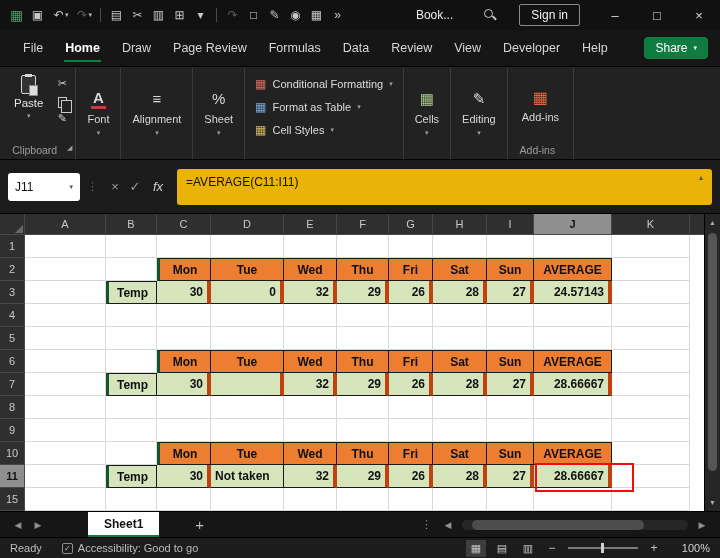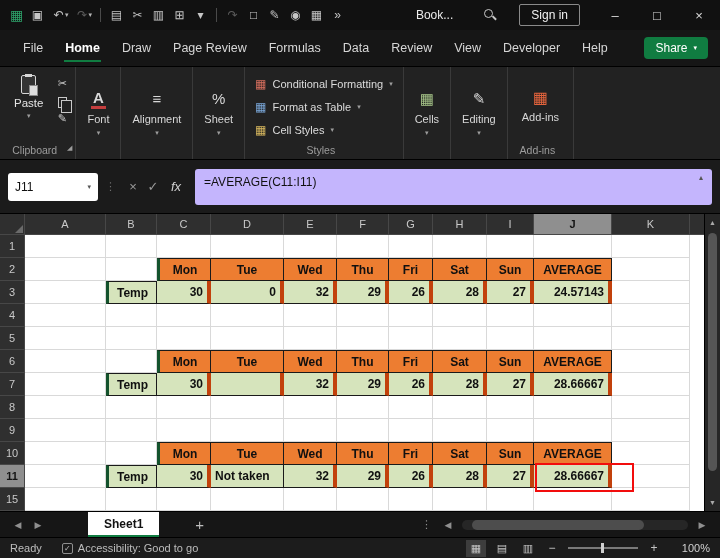--- a/index.html
+++ b/index.html
@@ -56,27 +56,27 @@
   .styles-rows{flex:1;display:flex;flex-direction:column;padding:6px 10px 0;gap:2px}
   .styles-row{display:flex;align-items:center;gap:6px;font-size:11px;color:#dcdcdc;height:21px;white-space:nowrap}
   .st-icon{font-size:12px;line-height:12px}
   .st-icon.i0{color:#d9705f}.st-icon.i1{color:#7aa7d9}.st-icon.i2{color:#d9b95f}
   .addins-btn{flex:1;display:flex;flex-direction:column;align-items:center;justify-content:center;gap:4px;padding:0 14px}
   .addins-icon{font-size:16px;color:#e2633c}
   .ribbon-rest{flex:1}
 
   
   .formulabar{position:absolute;top:160px;height:54px;left:0;right:0;background:#1b1b1b;display:flex;align-items:center;padding:0 8px;border-bottom:1px solid #000}
-  .namebox{width:90px;height:28px;background:#fff;border-radius:3px;display:flex;align-items:center;color:#111;font-size:12px;padding:0 7px}
+  .namebox{width:72px;height:28px;background:#fff;border-radius:3px;display:flex;align-items:center;color:#111;font-size:12px;padding:0 7px}
   .nb-text{flex:1}
   .nb-caret{font-size:7px;color:#555}
   .fb-dots{color:#6e6e6e;margin:0 7px;font-size:11px}
   .fb-btn{width:20px;text-align:center;color:#9a9a9a;font-size:13px}
   .fb-fx{font-style:italic;color:#cfcfcf;font-size:13px;width:26px;text-align:center}
-  .formula-input{flex:1;height:36px;background:#c4b5fd;border-radius:3px;margin-left:6px;color:#111;font-size:12px;padding:6px 9px;position:relative}
+  .formula-input{flex:1;height:36px;background:#eab308;border-radius:3px;margin-left:6px;color:#111;font-size:12px;padding:6px 9px;position:relative}
   .fb-collapse{position:absolute;right:9px;top:4px;color:#555;font-size:8px}
 
   
   .gridarea{position:absolute;top:214px;left:0;width:704px;height:297px;background:#fff;overflow:hidden}
   .sheet{position:absolute;left:0;top:0;width:690px}
   .grow{display:flex;height:23px}
   .grow.ghead{height:21px}
   .gcell{flex:0 0 auto;display:flex;align-items:center;overflow:hidden;font-size:12px;color:#141414;border-right:1px solid #d9d9d9;border-bottom:1px solid #d9d9d9;background:#fff;padding:0 4px;position:relative;white-space:nowrap}
   .colhdr,.rowhdr,.corner{background:#2f2f2f;color:#c9c9c9;font-size:11px;justify-content:center;border-right:1px solid #474747;border-bottom:1px solid #474747;padding:0}
   .corner{width:25px}
@@ -224,23 +224,20 @@
             <span class="st-icon i1">▦</span>
             <span>Format as Table</span>
             <span class="mini-caret" style="color: rgb(157, 157, 157);">▾</span>
           </div>
           <div class="styles-row">
             <span class="st-icon i2">▦</span>
             <span>Cell Styles</span>
             <span class="mini-caret" style="color: rgb(157, 157, 157);">▾</span>
           </div>
         </div>
-      <div class="rg-label">
-        <span>Styles</span>
-      </div>
     </div>
 
     <div class="cg-wrap">
         <div class="rgroup collapsed">
           <div class="cg-icon" style="color: rgb(168, 199, 138);">▦</div>
           <div class="cg-label">Cells</div>
           <div class="cg-caret">▾</div>
         </div>
         <div class="rgroup collapsed">
           <div class="cg-icon" style="color: rgb(216, 216, 216);">✎</div>

